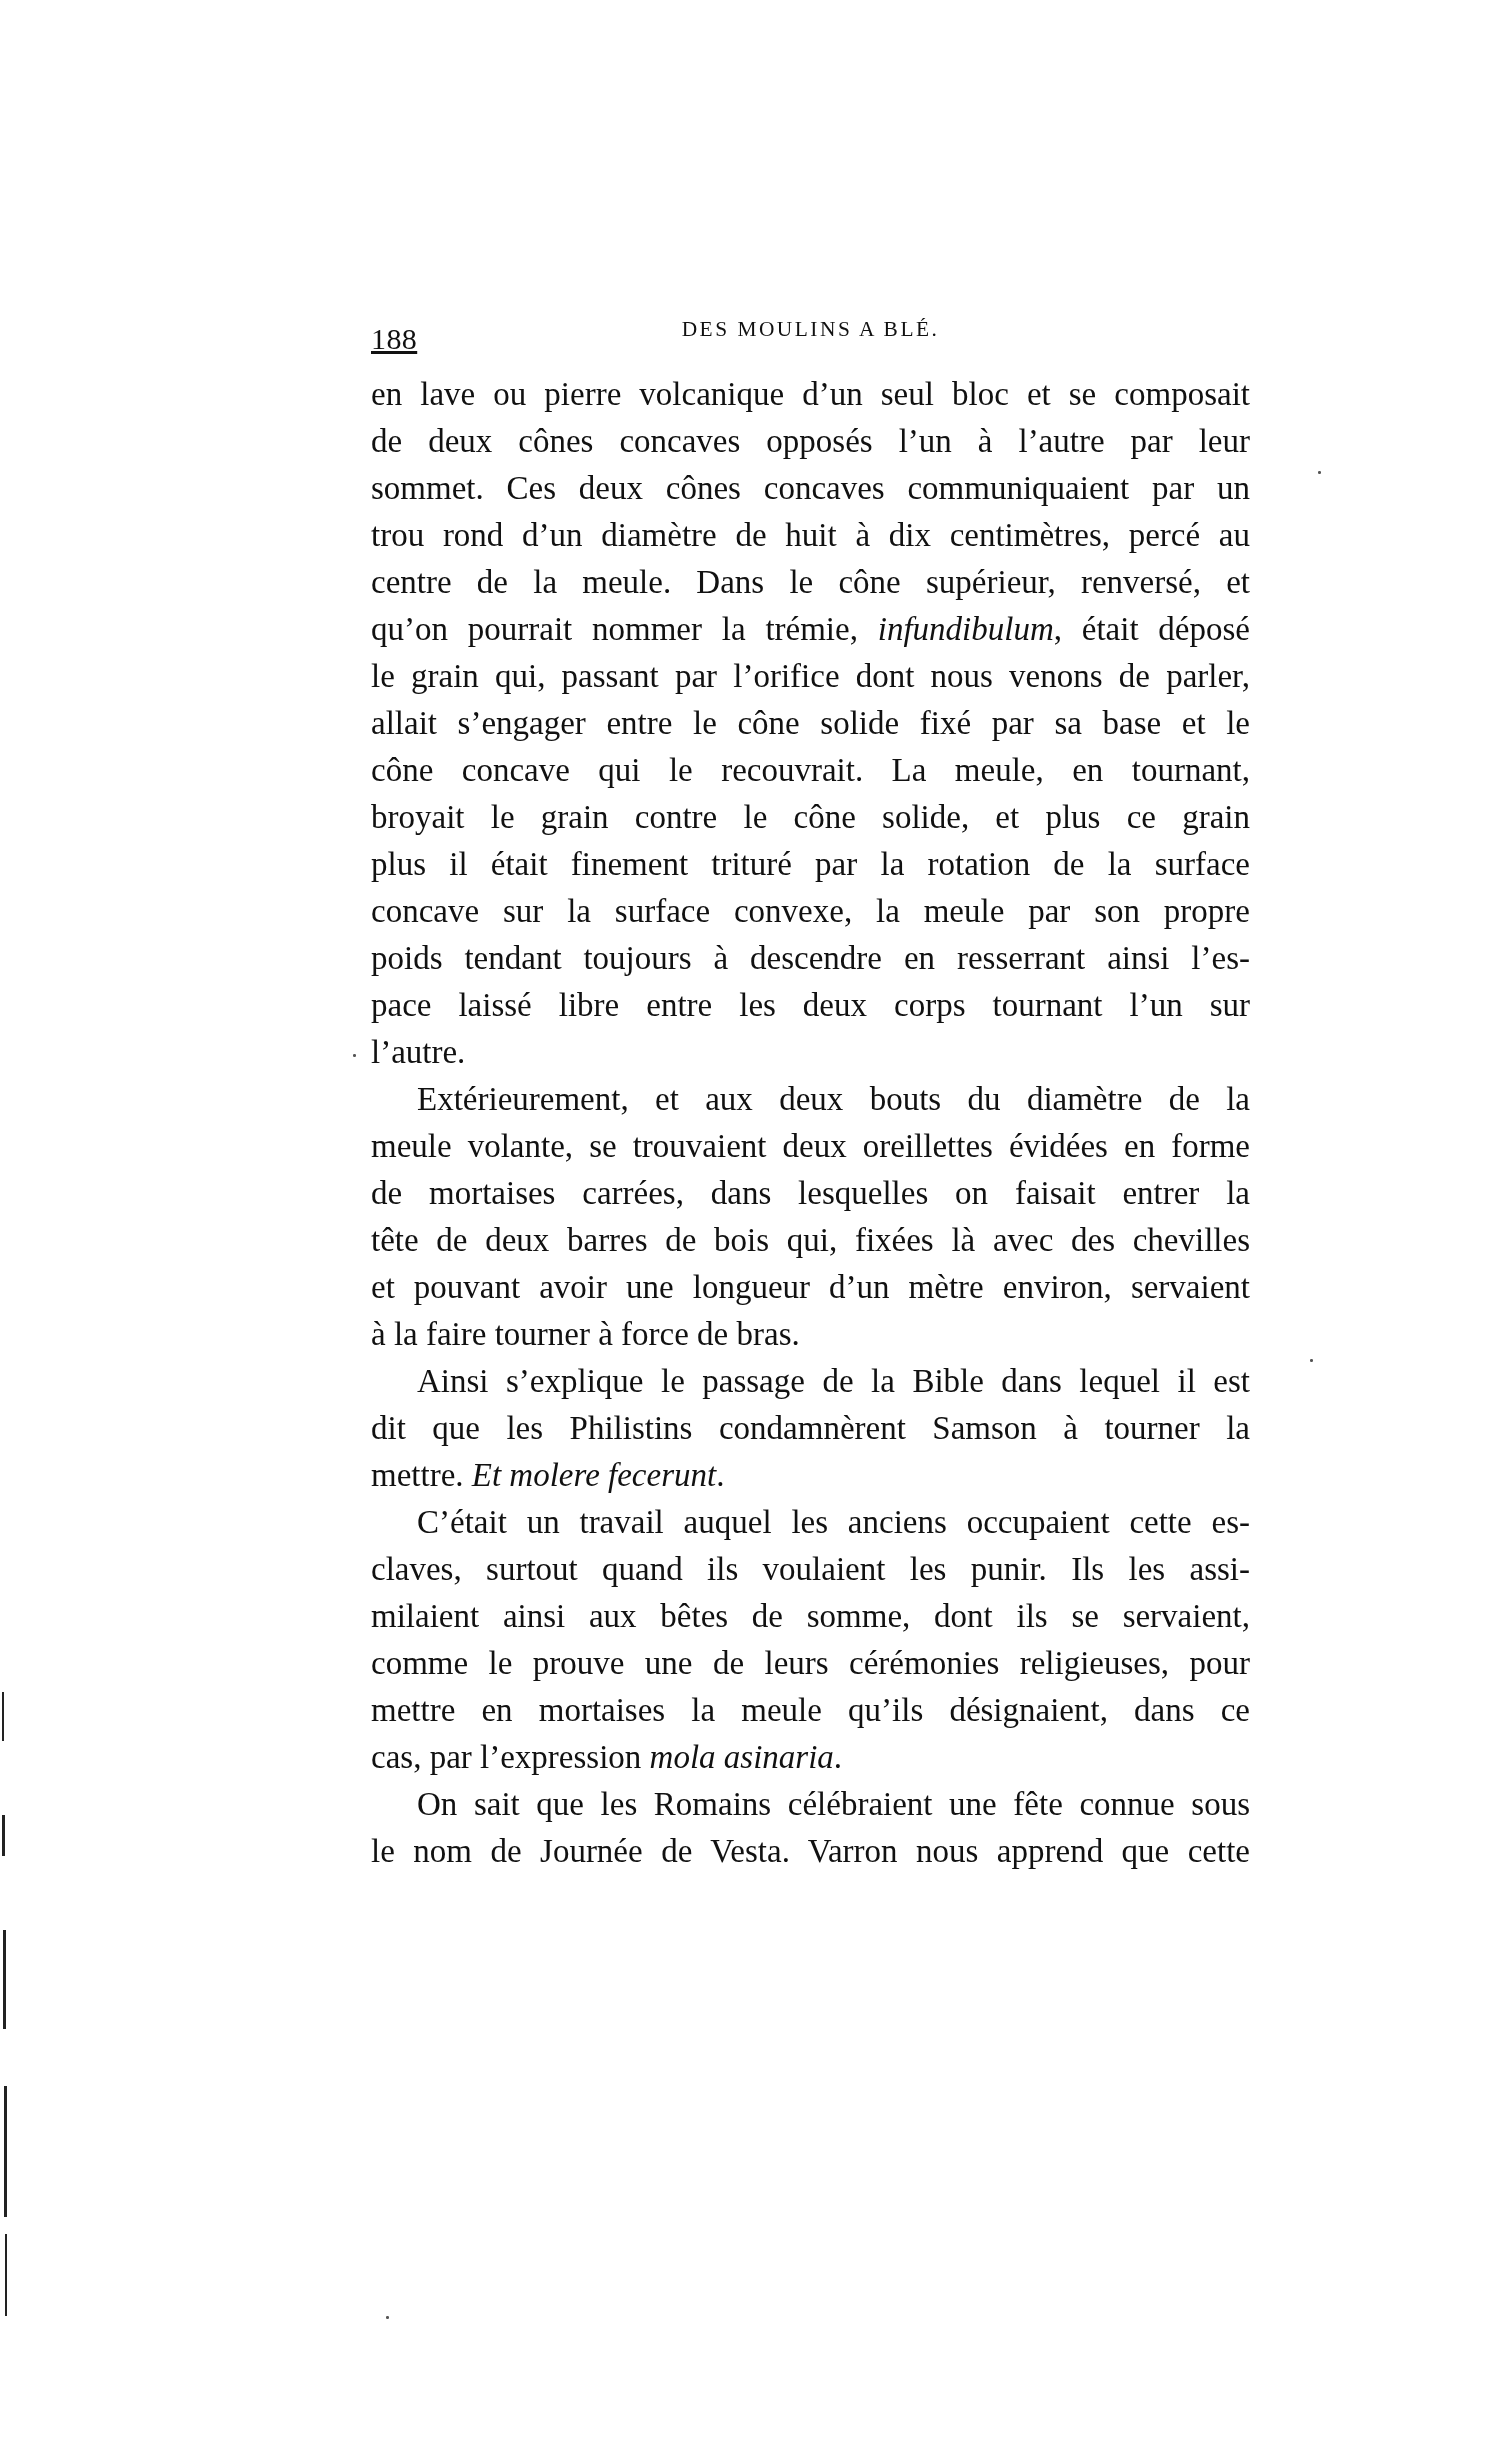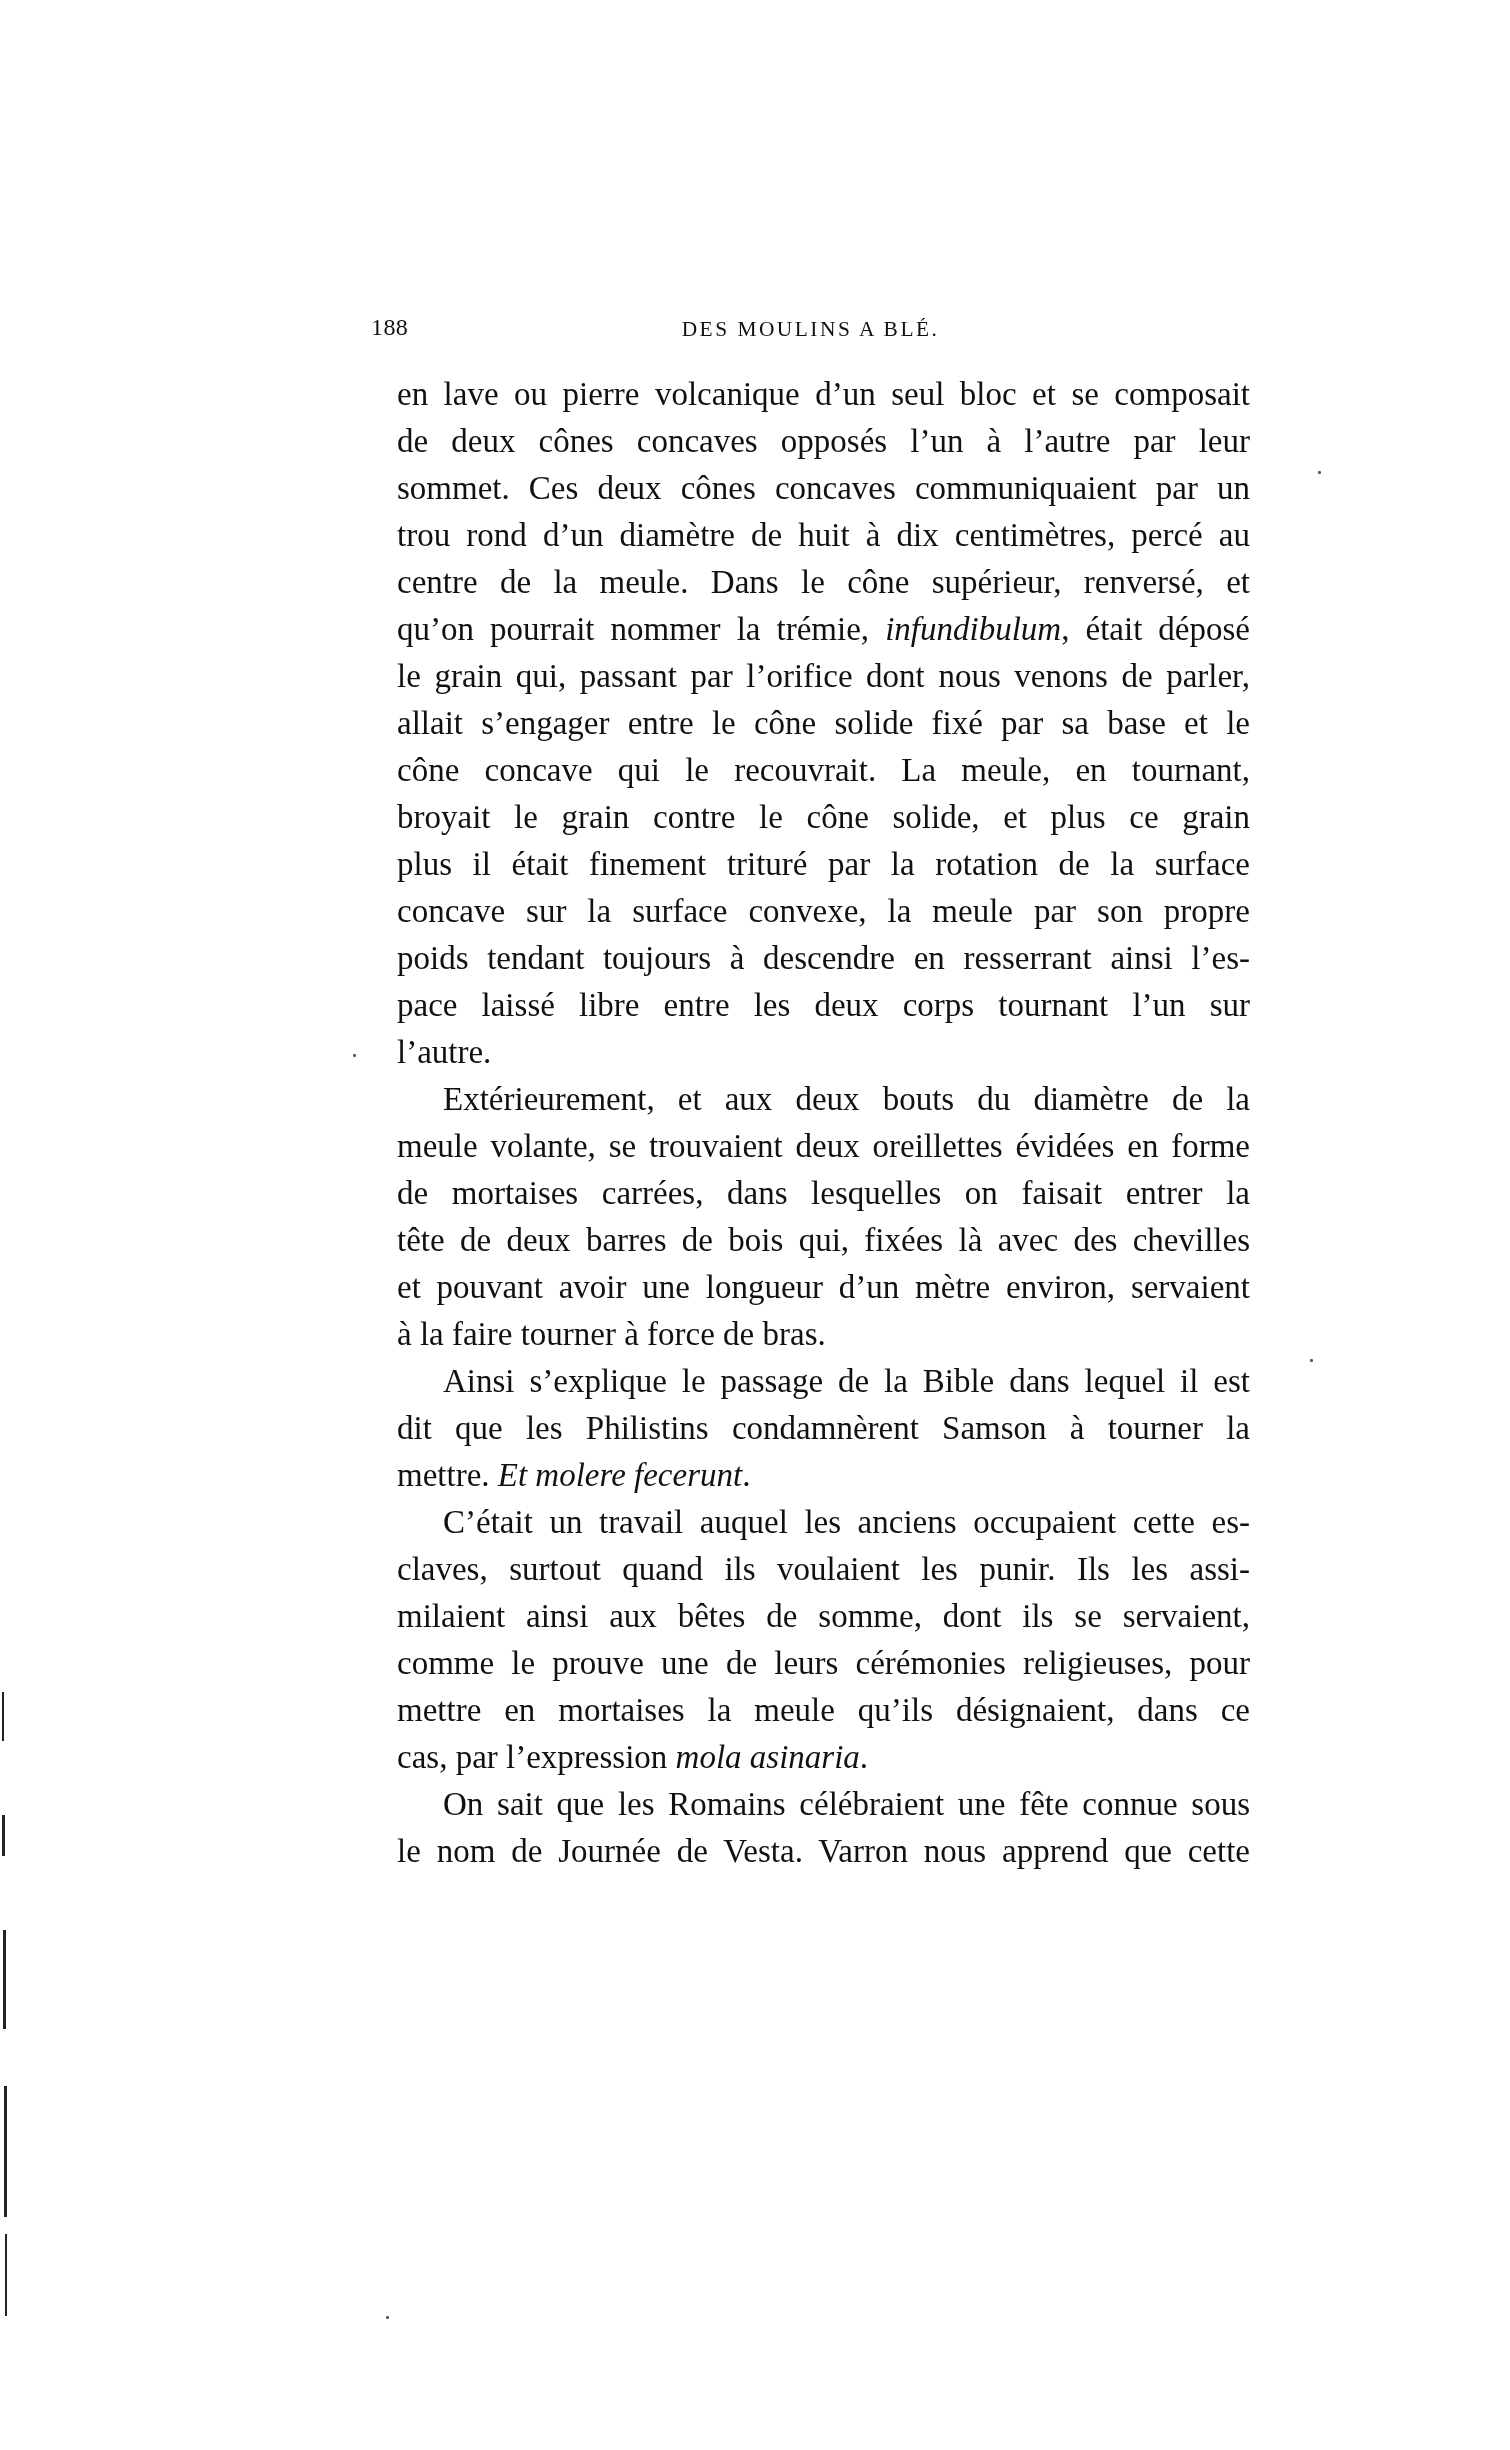--- a/index.html
+++ b/index.html
@@ -1,26 +1,26 @@
 <!DOCTYPE html>
 <html style="font-size:13px"><head>
 <meta charset="utf-8">
 <style>
   html, body { margin:0; padding:0; background:#ffffff; }
   body { width:1510px; height:2450px; position:relative; overflow:hidden; }
   .page { position:absolute; left:0; top:0; width:1510px; height:2450px; background:#fff; }
   .running-head { position:absolute; top:310px; left:371px; width:879px; height:39px;
     font-family:"Liberation Serif","DejaVu Serif",serif; color:#111; }
-  .folio { position:absolute; left:0; top:4px; font-size:24px; letter-spacing:0.4px; }
+  .folio { position:absolute; left:0; top:12px; font-size:30px; letter-spacing:0.4px;text-decoration:underline; }
   .head-title { position:absolute; left:0; right:0; top:6.6px; text-align:center;
     font-size:21.4px; letter-spacing:2.5px; font-variant:small-caps; }
   .body-text { position:absolute; top:371px; left:371px; width:879px;
     font-family:"Liberation Serif","DejaVu Serif",serif; font-size:33px;
     line-height:47px; color:#111; }
-  .line { display:block; white-space:nowrap; text-align:justify; text-align-last:justify; height:47px; overflow:visible;margin-left:26px; }
+  .line { display:block; white-space:nowrap; text-align:justify; text-align-last:justify; height:47px; overflow:visible; }
   .line.last { text-align-last:left; }
   .line.indent { padding-left:46px; }
   .line i { }
   .scan-edge { position:absolute; left:1.6px; top:1659px; width:5px; height:788px; }
   .scan-edge span { position:absolute; left:0; width:2.5px; background:#222; }
   .speck { position:absolute; width:2.5px; height:2.5px; background:#555; border-radius:50%; }
 </style>
 </head>
 <body>
 

